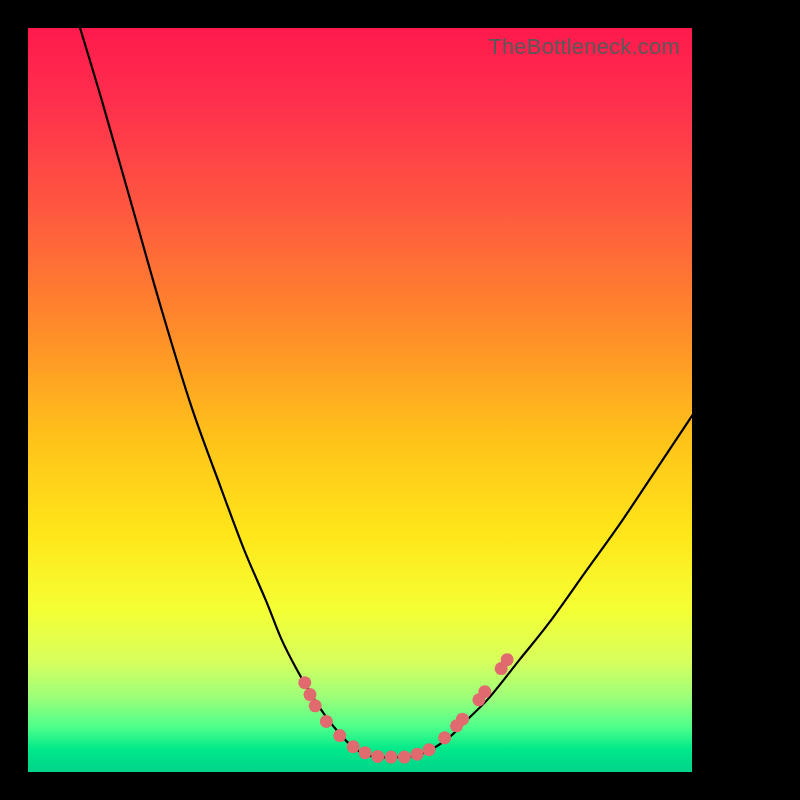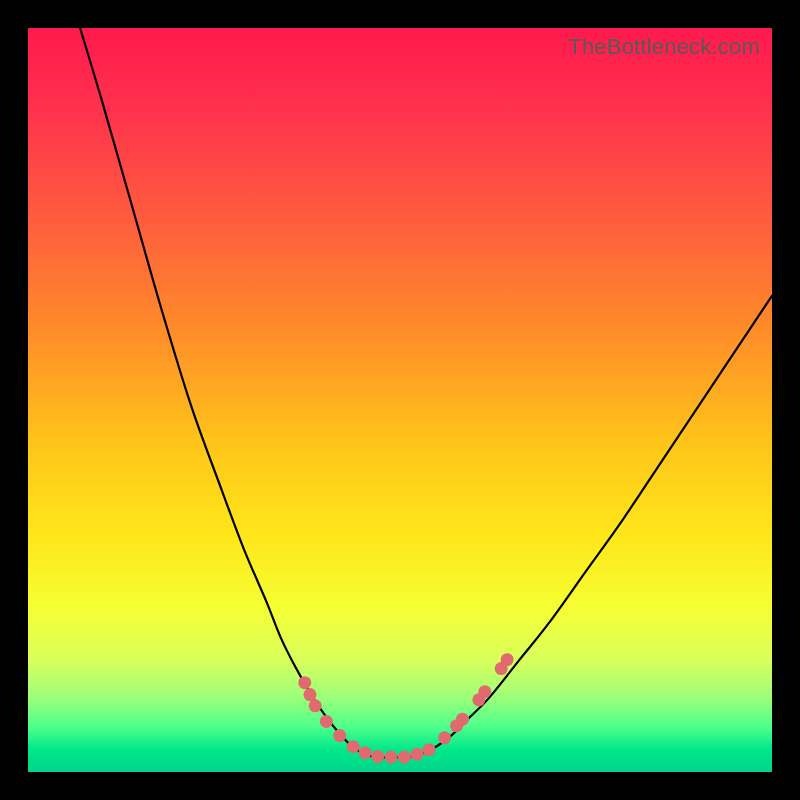--- a/index.html
+++ b/index.html
@@ -14,21 +14,21 @@
   .frame {
     position: relative;
     width: 800px;
     height: 800px;
     background: #000;
   }
   .plot-area {
     position: absolute;
     left: 28px;
     top: 28px;
-    width: 744px;
+    width: 664px;
     height: 744px;
     
     background: linear-gradient(to bottom,
       #ff1a4d 0%,
       #ff2f4d 10%,
       #ff5a3f 25%,
       #ff8a2a 40%,
       #ffc21a 55%,
       #ffe61a 68%,
       #f5ff33 78%,

